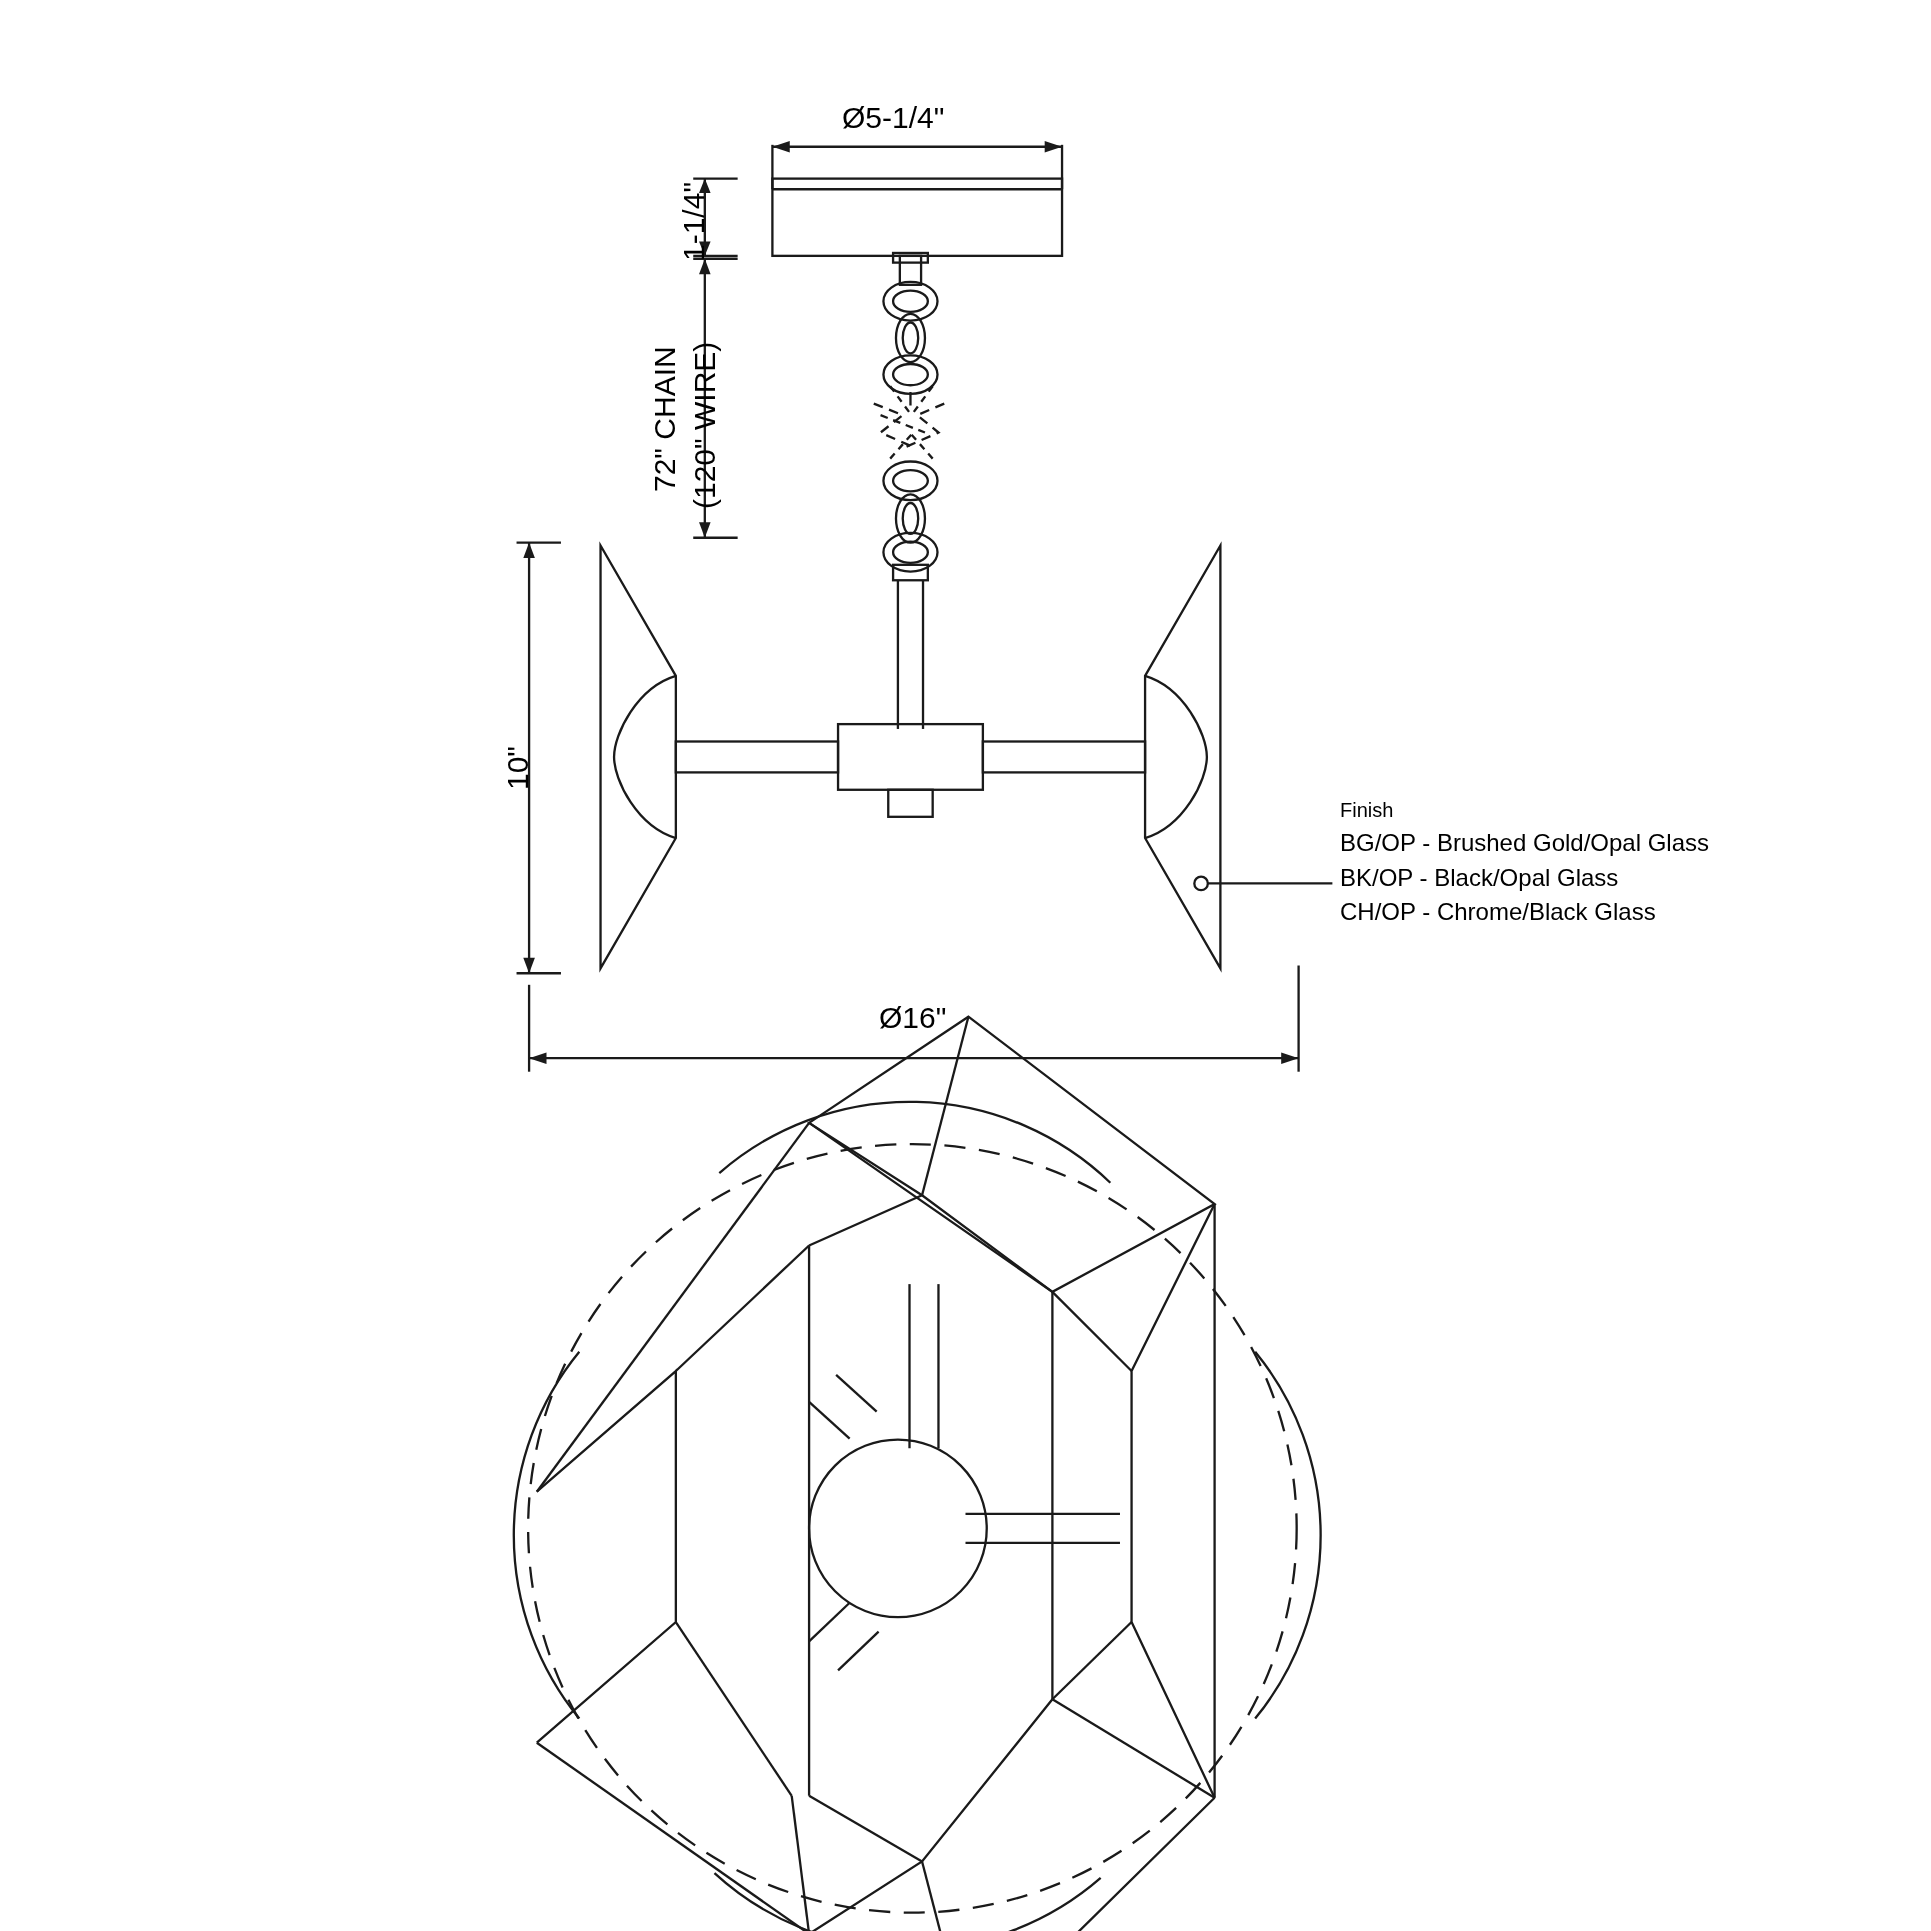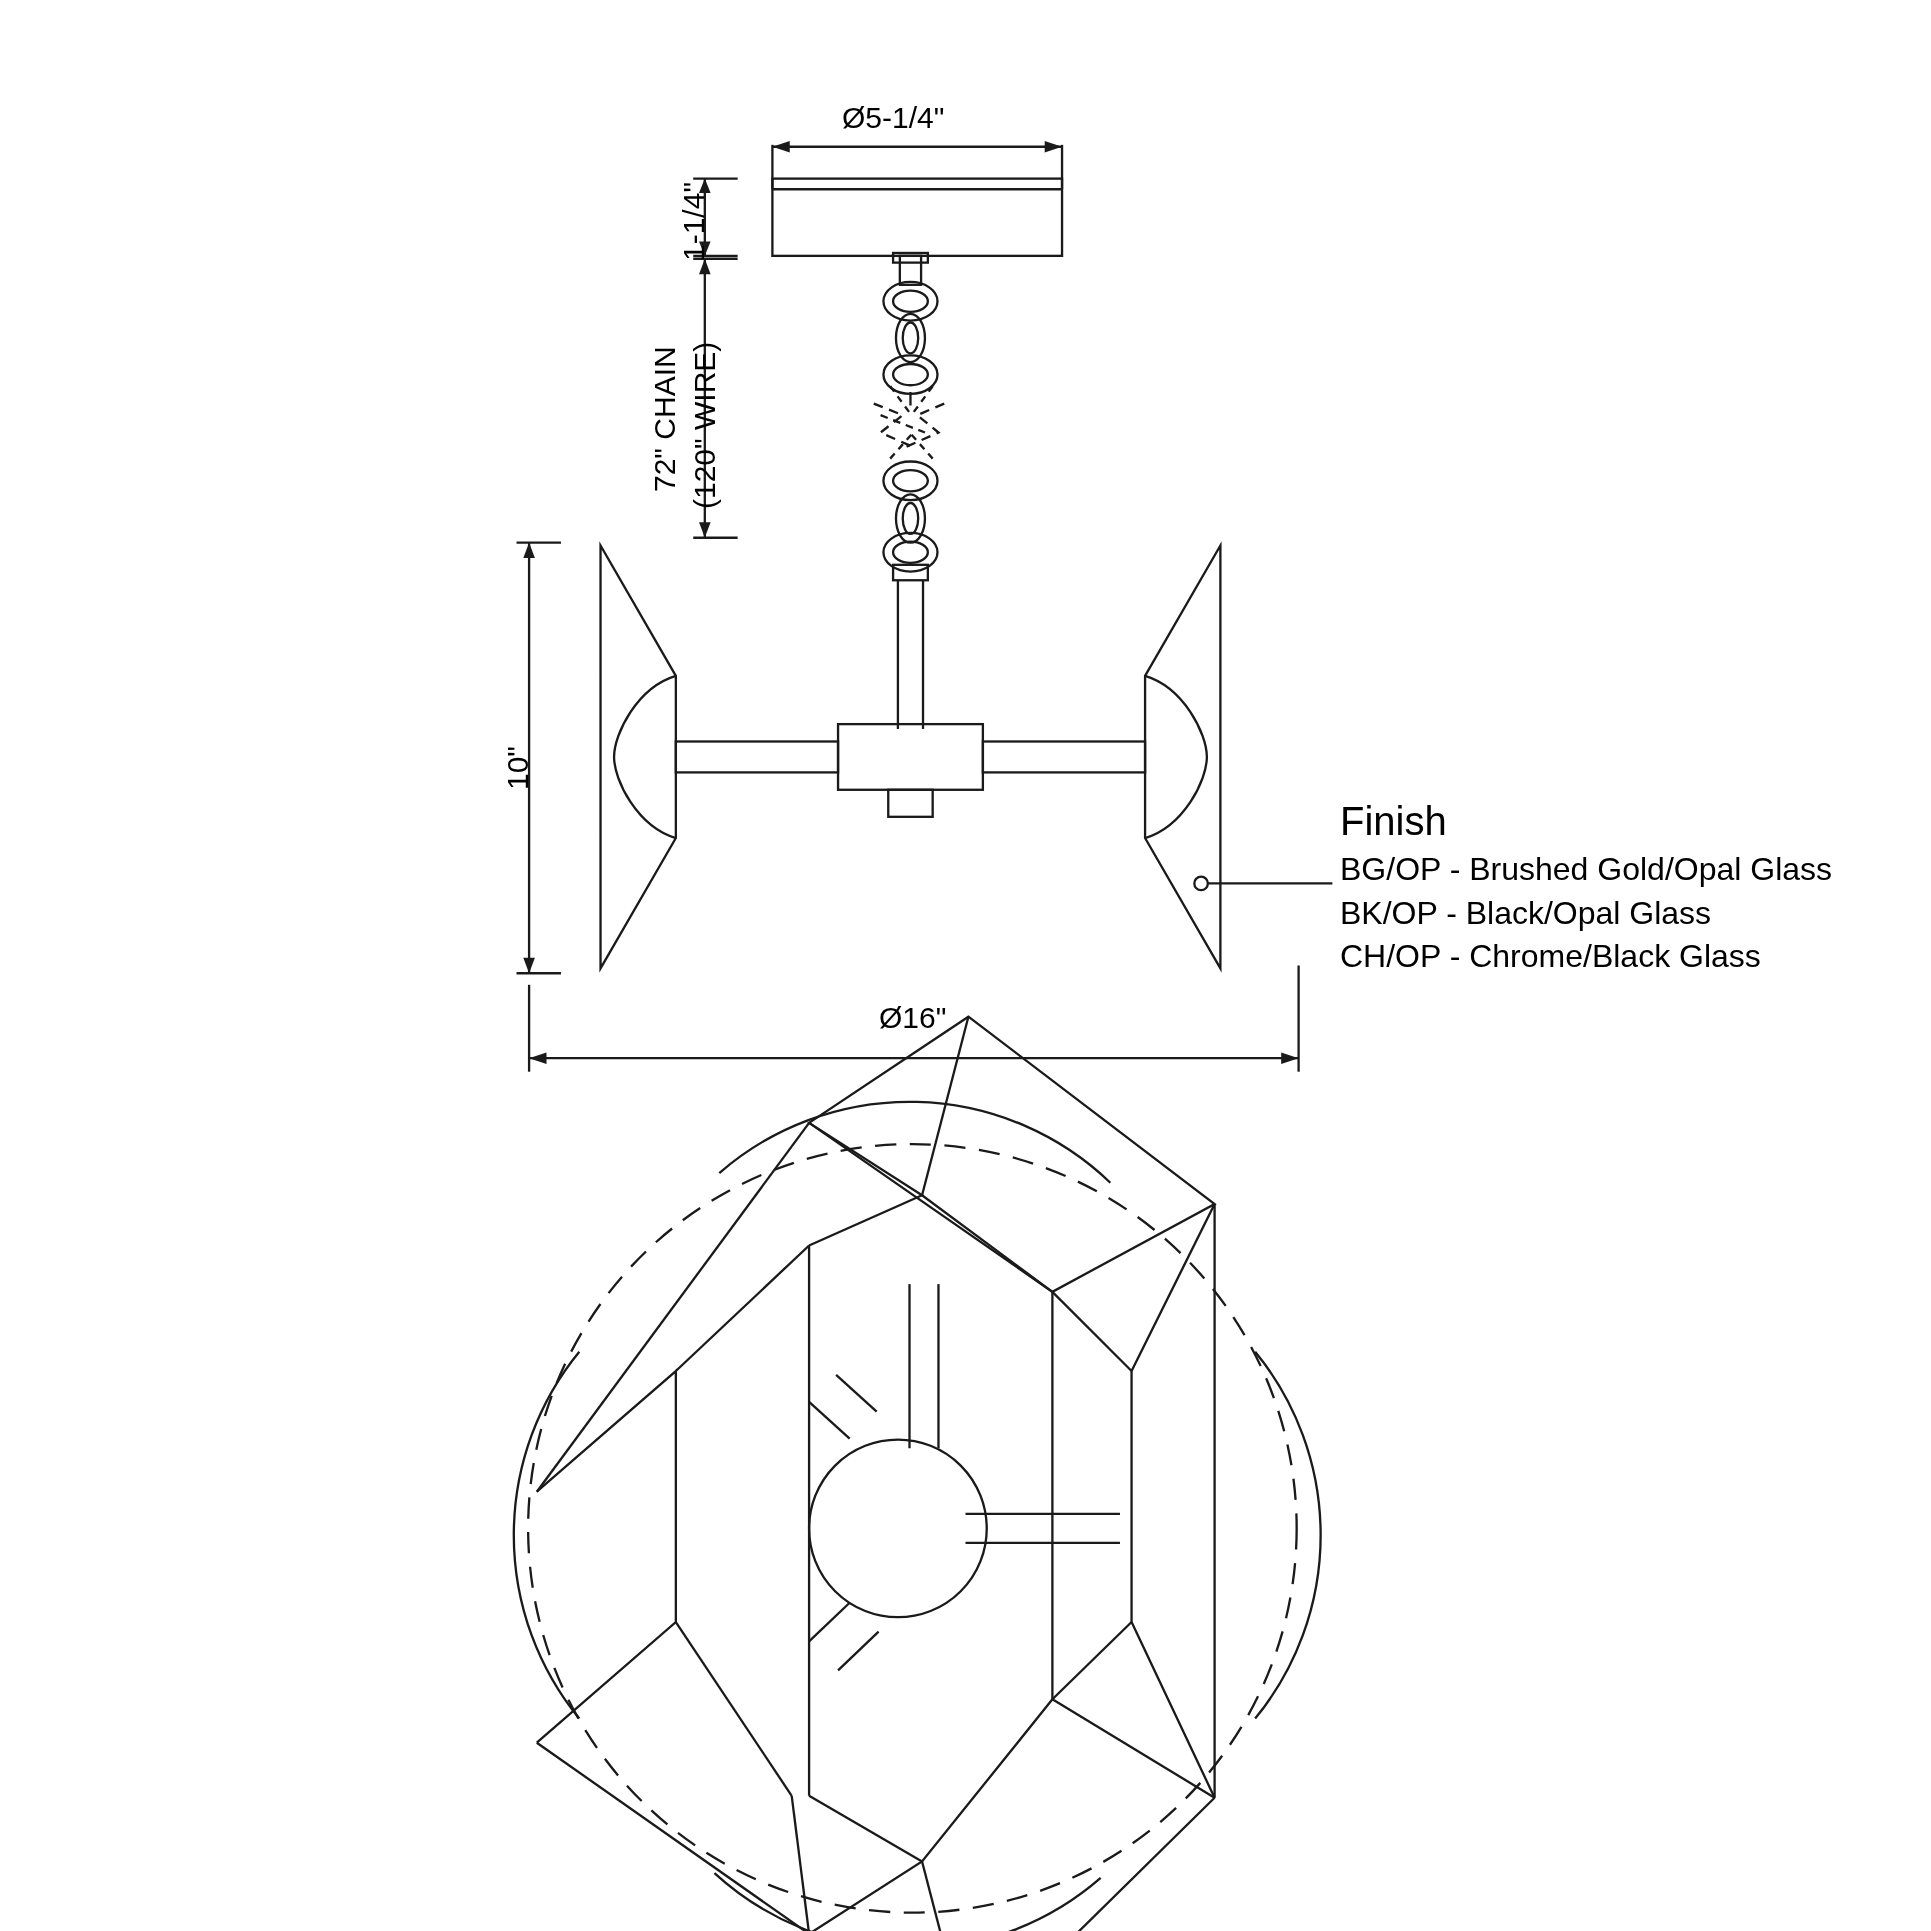--- a/index.html
+++ b/index.html
@@ -34,24 +34,24 @@
     line-height: 1.18;
   }
   .dim-label {
     font-size: 30px;
   }
   .rot90 {
     transform-origin: 0 0;
     transform: rotate(-90deg);
   }
   .finish-title {
-    font-size: 40px;
+    font-size: 20px;
   }
   .finish-line {
-    font-size: 32px;
+    font-size: 24px;
   }
   .finish-block {
     position: absolute;
   }
   .finish-block div {
     margin-bottom: 6.8px;
   }
 </style>
 </head>
 <body>

